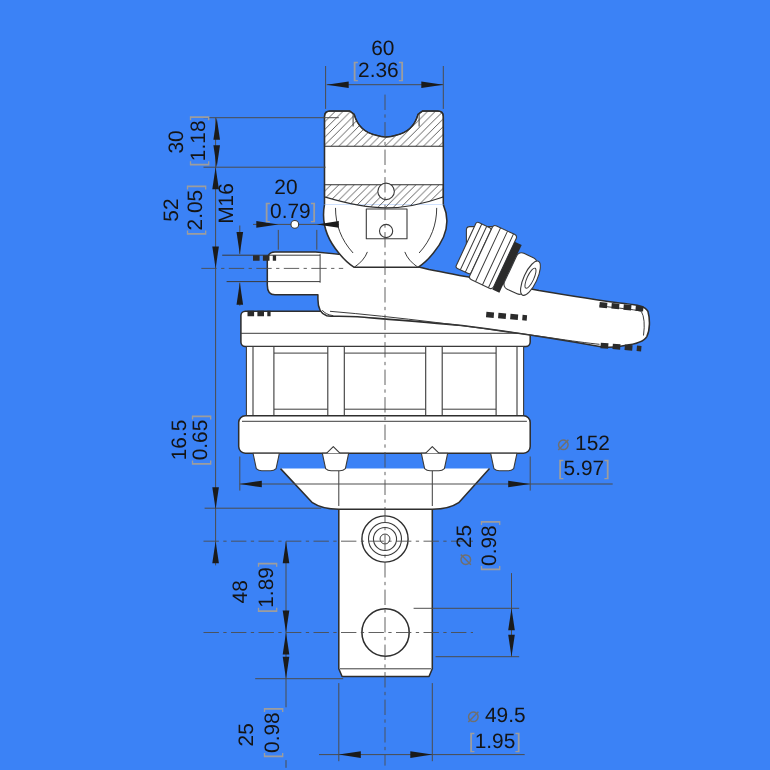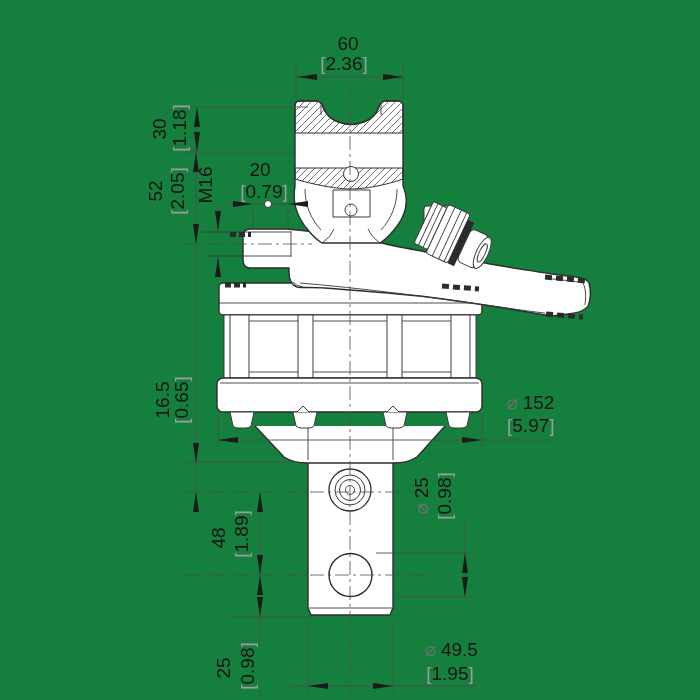--- a/index.html
+++ b/index.html
@@ -1,16 +1,16 @@
 <!DOCTYPE html>
 <html><head>
 <meta charset="utf-8">
 <style>
   html,body{margin:0;padding:0;background:#ffffff;}
-  .stage{position:relative;width:700px;height:700px;background:#15803d;overflow:hidden;}
+  .stage{position:relative;width:700px;height:700px;background:#3b82f6;overflow:hidden;}
   svg{display:block;}
   .pw {fill:#ffffff;stroke:#2e2e2e;stroke-width:1.4;stroke-linejoin:round;}
   .pi {fill:none;stroke:#3a3a3a;stroke-width:0.9;stroke-linejoin:round;}
   .pwi{fill:#ffffff;stroke:#3a3a3a;stroke-width:1;stroke-linejoin:round;}
   .dk {stroke:#2b2b2b;stroke-width:5;fill:none;}
   
   .dl {fill:none;stroke:#4c4c4c;stroke-width:0.9;}
   .cl {fill:none;stroke:#4c4c4c;stroke-width:0.8;stroke-dasharray:14 4 3 4;}
   .ar {fill:#1b1b1b;stroke:none;}
   text{font-family:"Liberation Sans","DejaVu Sans",sans-serif;font-size:19px;fill:#141414;}

